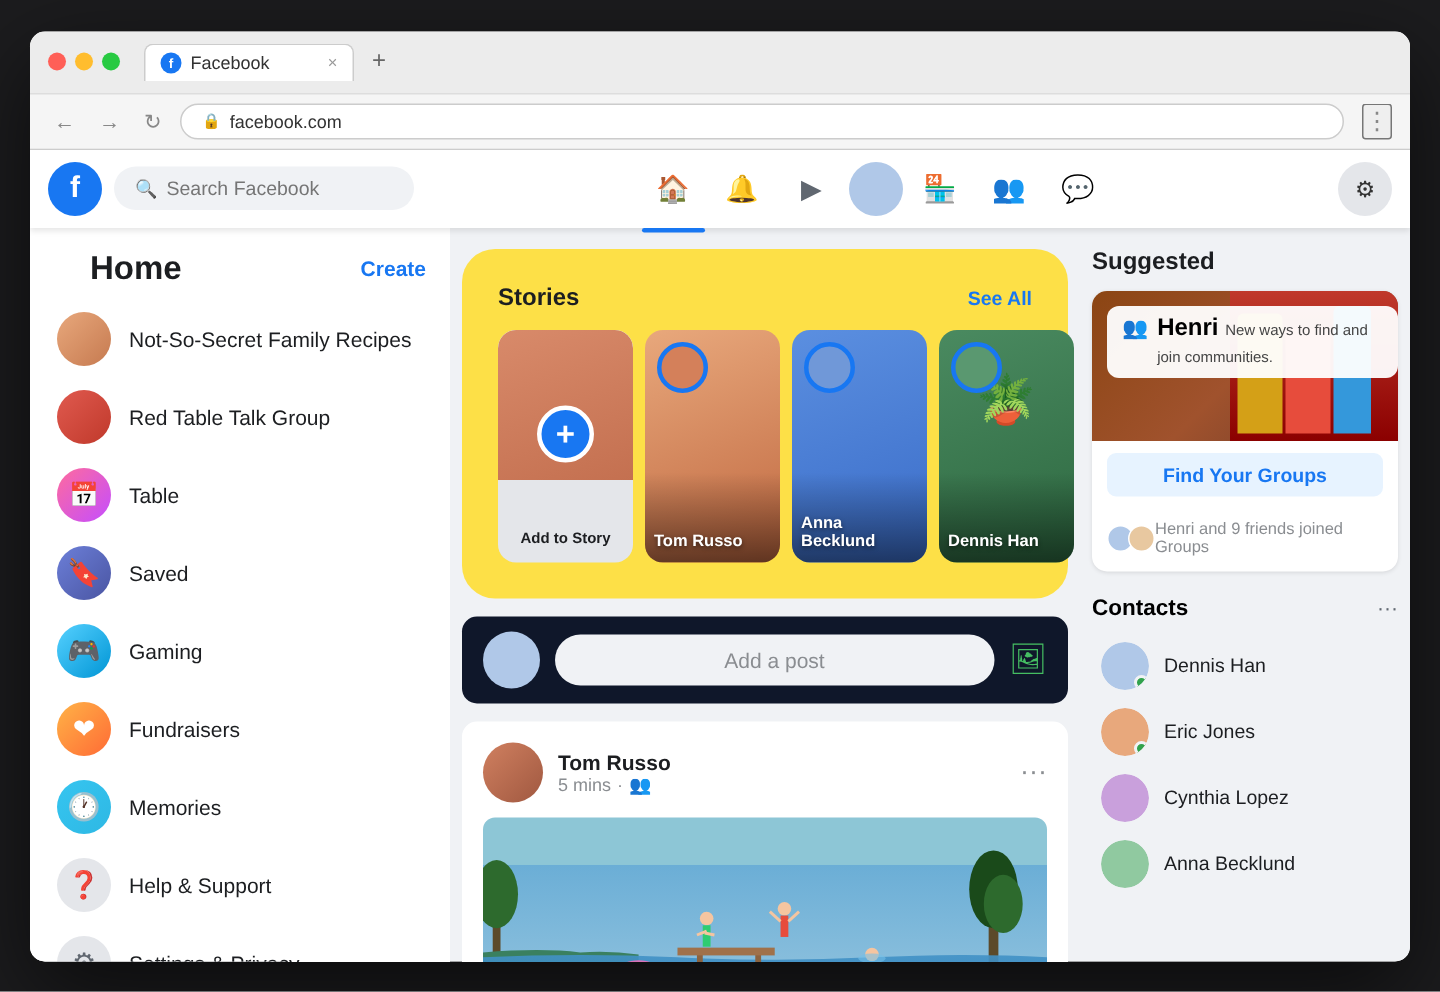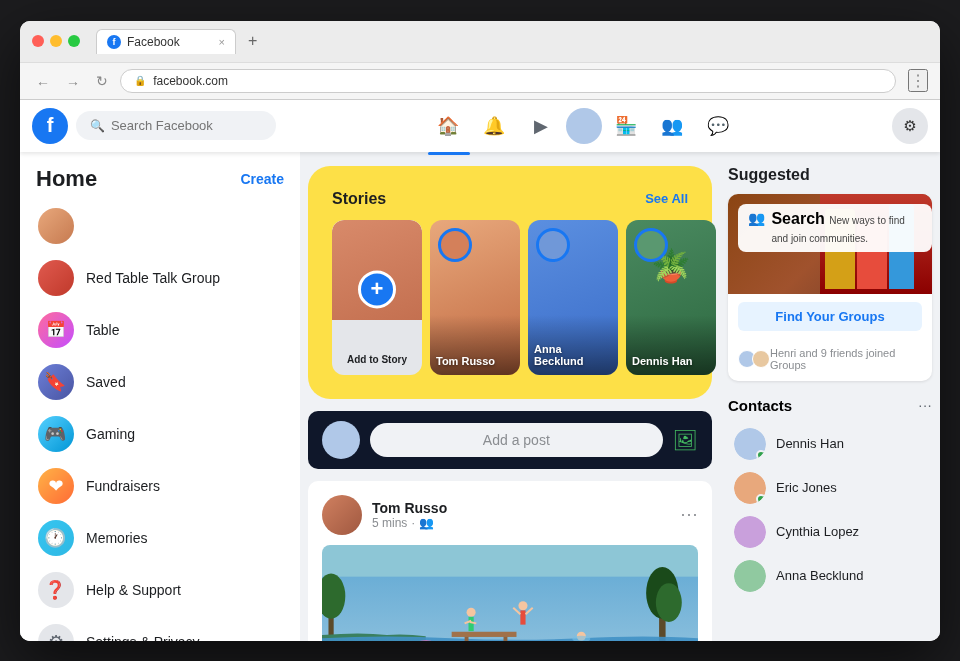--- a/index.html
+++ b/index.html
@@ -97,21 +97,21 @@
     .main-content {
       display: flex; flex: 1; overflow: hidden;
     }
 
     
     .left-sidebar {
       width: 280px; background: #fff; padding: 10px 8px; overflow-y: auto; flex-shrink: 0;
       display: flex; flex-direction: column; justify-content: space-between;
     }
     .sidebar-header {
-      display: flex; align-items: center; justify-content: space-between; padding: 4px 8px 8px;
+      display: flex; align-items: center; justify-content: space-between; padding: 4px 8px 8px; margin-left: 24px;
     }
     .sidebar-title { font-size: 22px; font-weight: 700; color: #1c1e21; }
     .create-btn { color: #1877f2; font-weight: 600; font-size: 14px; cursor: pointer; background: none; border: none; }
 
     .sidebar-item {
       display: flex; align-items: center; gap: 12px; padding: 8px 10px; border-radius: 8px;
       cursor: pointer; font-size: 14px; font-weight: 500; color: #1c1e21;
     }
     .sidebar-icon { width: 36px; height: 36px; border-radius: 50%; display: flex; align-items: center; justify-content: center; font-size: 18px; flex-shrink: 0; overflow: hidden; }
 
@@ -294,20 +294,21 @@
 
       <div class="left-sidebar">
         <div>
           <div class="sidebar-header">
             <span class="sidebar-title">Home</span>
             <button class="create-btn">Create</button>
           </div>
 
           <div class="sidebar-item">
             <div class="sidebar-icon" style="background: linear-gradient(135deg,#e8a87c,#c67a50); border-radius:50%;"></div>
+            <span>Not-So-Secret Family Recipes</span>
           </div>
 
           <div class="sidebar-item">
             <div class="sidebar-icon" style="background: linear-gradient(135deg,#e05a4f,#c0392b); border-radius:50%;"></div>
             <span>Red Table Talk Group</span>
           </div>
 
           <div class="sidebar-item">
             <div class="sidebar-icon icon-events">📅</div>
             <span>Table</span>
@@ -479,21 +480,21 @@
 
                 <div style="position:absolute;right:5px;top:5px;bottom:5px;width:50%;display:flex;gap:2px;align-items:flex-end;">
                   <div style="width:30px;height:80px;background:#d4a017;border-radius:4px 4px 0 0;"></div>
                   <div style="width:30px;height:70px;background:#e74c3c;border-radius:4px 4px 0 0;"></div>
                   <div style="width:25px;height:85px;background:#3498db;border-radius:4px 4px 0 0;"></div>
                 </div>
 
                 <div class="groups-badge">
                   <span class="groups-icon">👥</span>
                   <div>
-                    <strong>Search</strong>
+                    <strong>Henri</strong>
                     <span style="font-size:10px;color:#444;">New ways to find and join communities.</span>
                   </div>
                 </div>
               </div>
             </div>
             <button class="find-groups-btn">Find Your Groups</button>
             <div class="suggested-friends">
               <div class="friend-avatars">
                 <div class="friend-avatar-sm" style="background:#b0c8e8;"></div>
                 <div class="friend-avatar-sm" style="background:#e8c8a0;"></div>

